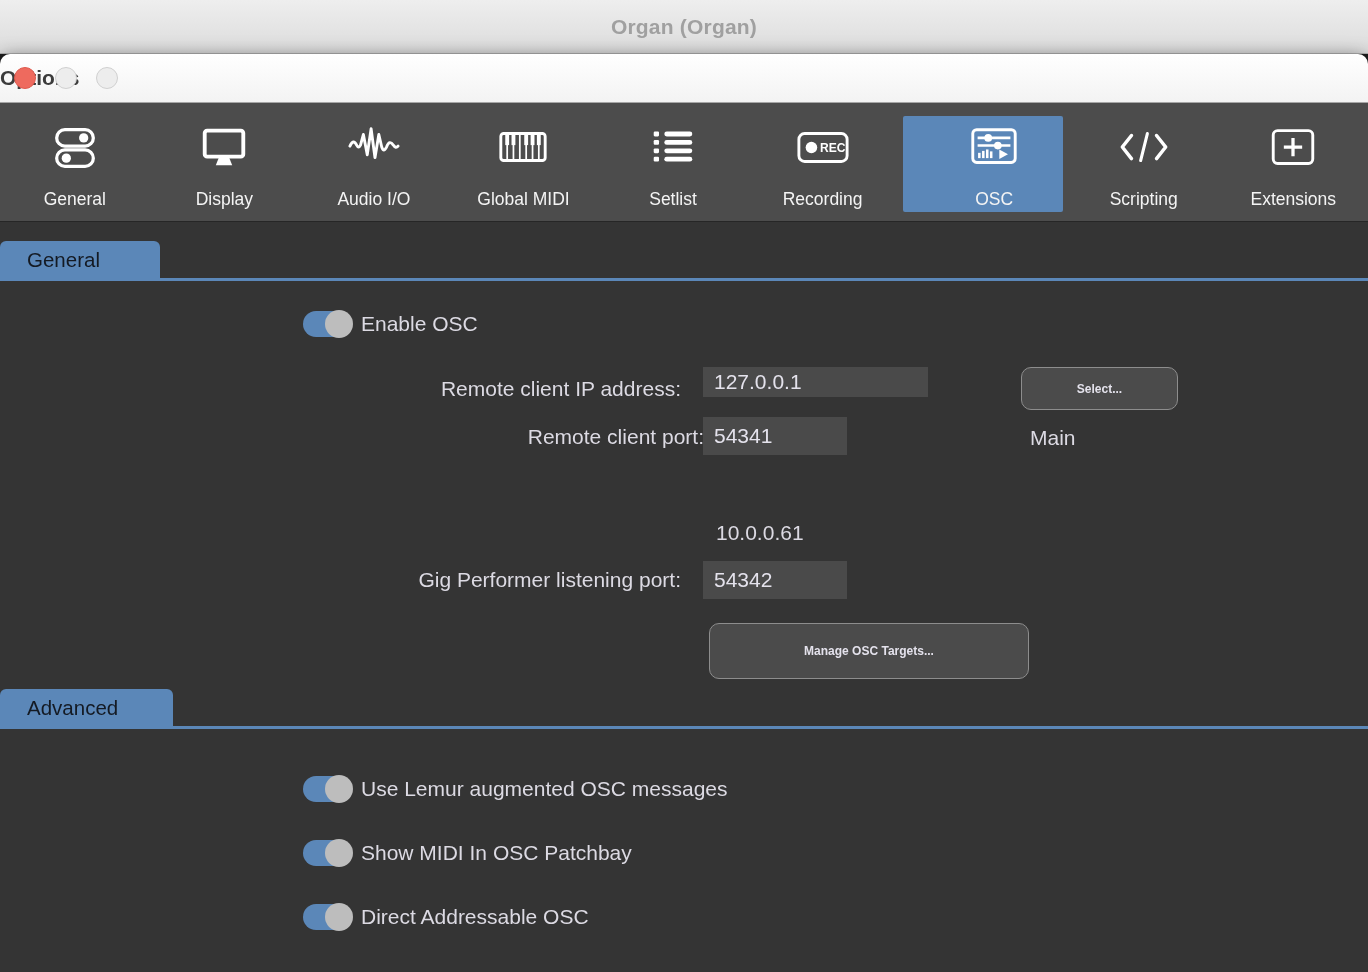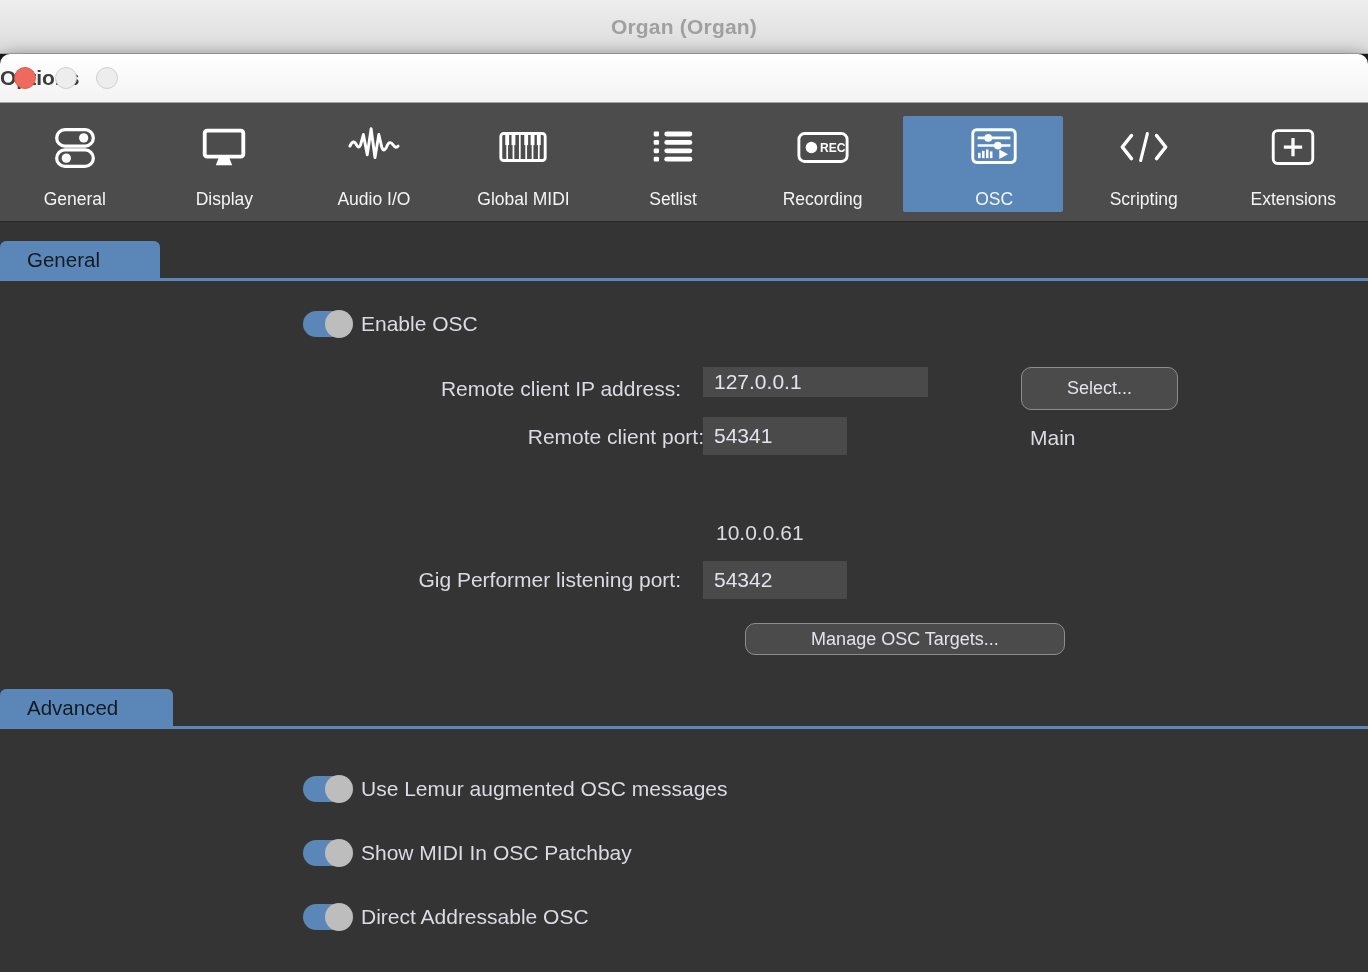--- a/index.html
+++ b/index.html
@@ -44,22 +44,22 @@
   .tab{position:absolute;left:0;background:#5b87b8;border-radius:6px 6px 0 0;height:37px;
     display:flex;align-items:center;padding-left:27px;font-size:20.5px;color:#141a23;}
   .tabline{position:absolute;left:0;right:0;height:3px;background:#5b87b8;}
 
   .flabel{position:absolute;left:0;width:681px;text-align:right;font-size:21px;
     color:#dcdae3;line-height:28px;white-space:nowrap;}
   .fvalue{position:absolute;font-size:21px;color:#dcdae3;line-height:28px;}
   .tinput{position:absolute;background:#4a4a4a;border:none;color:#e4e2ec;font-size:21px;
     font-family:inherit;padding:0 11px;outline:none;}
   .btn{position:absolute;background:#4b4b4b;border:1.5px solid #8d8d8d;border-radius:10px;
-    color:#e4e2ec;font-size:18px;font-family:inherit;display:flex;align-items:center;
-    justify-content:center;cursor:default;white-space:nowrap;}
+    color:#e4e2ec;font-size:12px;font-family:inherit;display:flex;align-items:center;
+    justify-content:center;cursor:default;white-space:nowrap;font-weight:bold;}
 
   .toggle-row{position:absolute;left:303px;display:flex;align-items:center;gap:12px;height:28px;}
   .switch{position:relative;width:46px;height:26px;border-radius:13px;background:#5b87b8;flex:none;}
   .knob{position:absolute;right:-4px;top:-1px;width:28px;height:28px;border-radius:50%;background:#bdbdbd;}
   .toggle-label{font-size:21px;color:#dcdae3;white-space:nowrap;}
 </style>
 </head>
 <body>
 
 <div class="bg-titlebar">
@@ -220,21 +220,21 @@
 
     <div class="flabel" style="top:201px;margin-left:23px;">Remote client port:</div>
     <input class="tinput" style="left: 703px; top: 195px; width: 144px; height: 38px;" type="text" value="54341">
     <div class="fvalue" style="left:1030px;top:202px;">Main</div>
 
     <div class="fvalue" style="left:716px;top:297px;">10.0.0.61</div>
 
     <div class="flabel" style="top:344px;">Gig Performer listening port:</div>
     <input class="tinput" style="left: 703px; top: 339px; width: 144px; height: 38px;" type="text" value="54342">
 
-    <button class="btn" style="left:745px;top:401px;width:320px;height:32px;">Manage OSC Targets...</button>
+    <button class="btn" style="left:709px;top:401px;width:320px;height:56px;">Manage OSC Targets...</button>
 
     <div class="tab" style="top:467px;width:173px;">
       <span>Advanced</span>
     </div>
     <div class="tabline" style="top:504px;"></div>
 
     <div class="toggle-row" style="top:553px;">
       <span class="switch on">
           <span class="knob"></span>
         </span>

